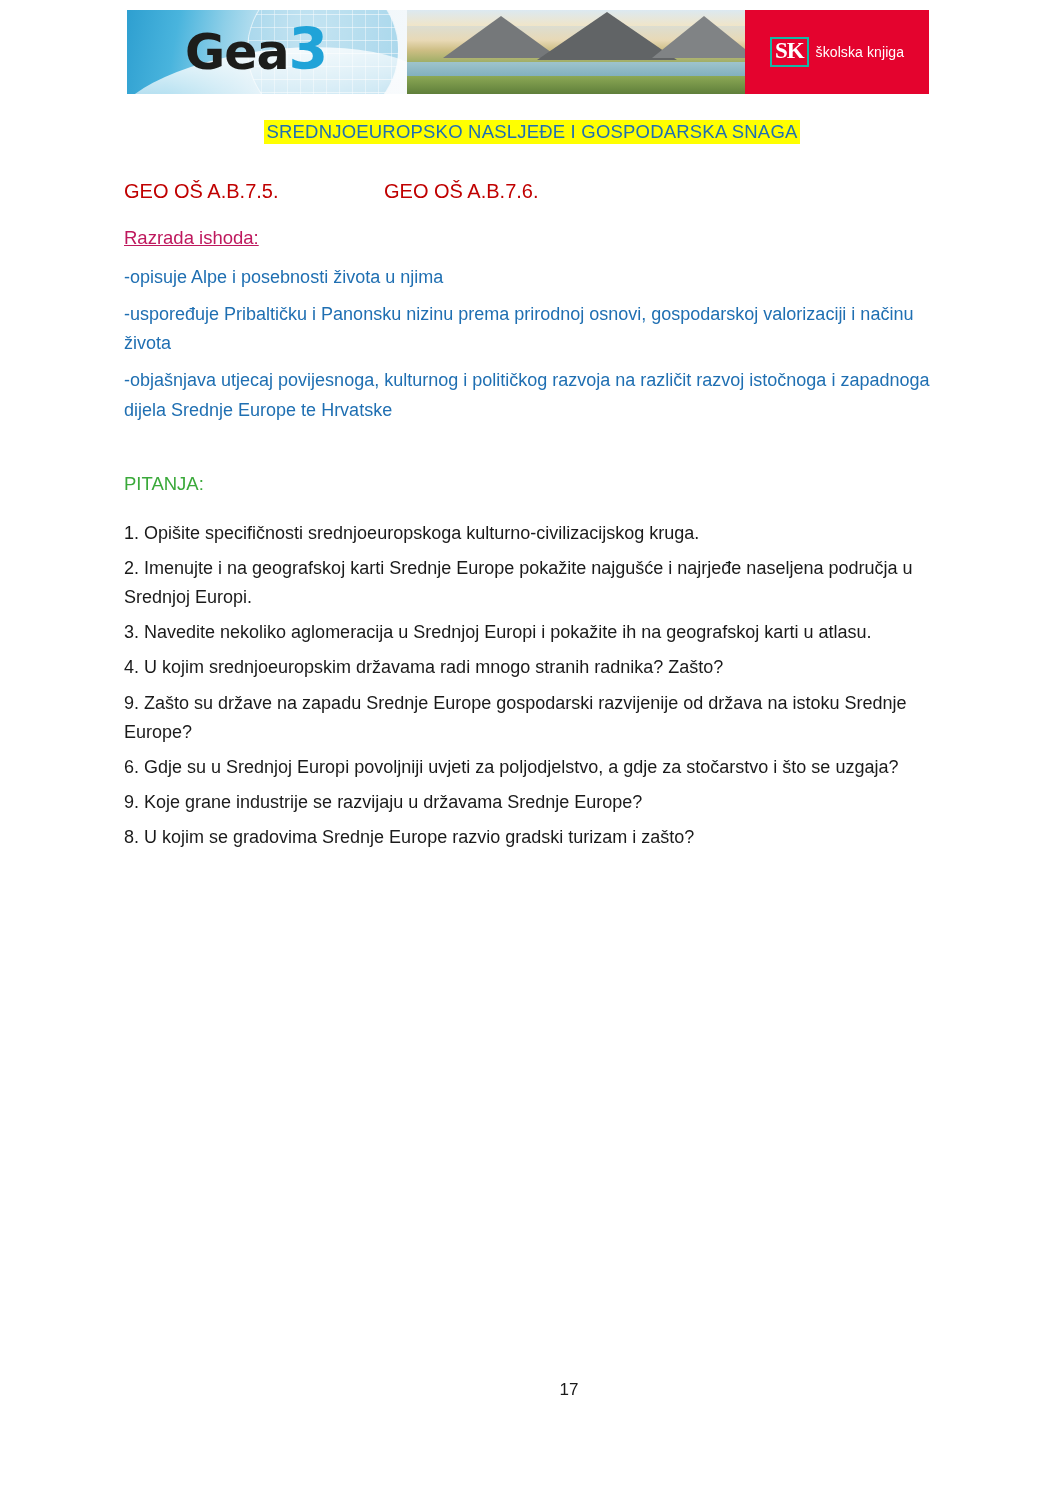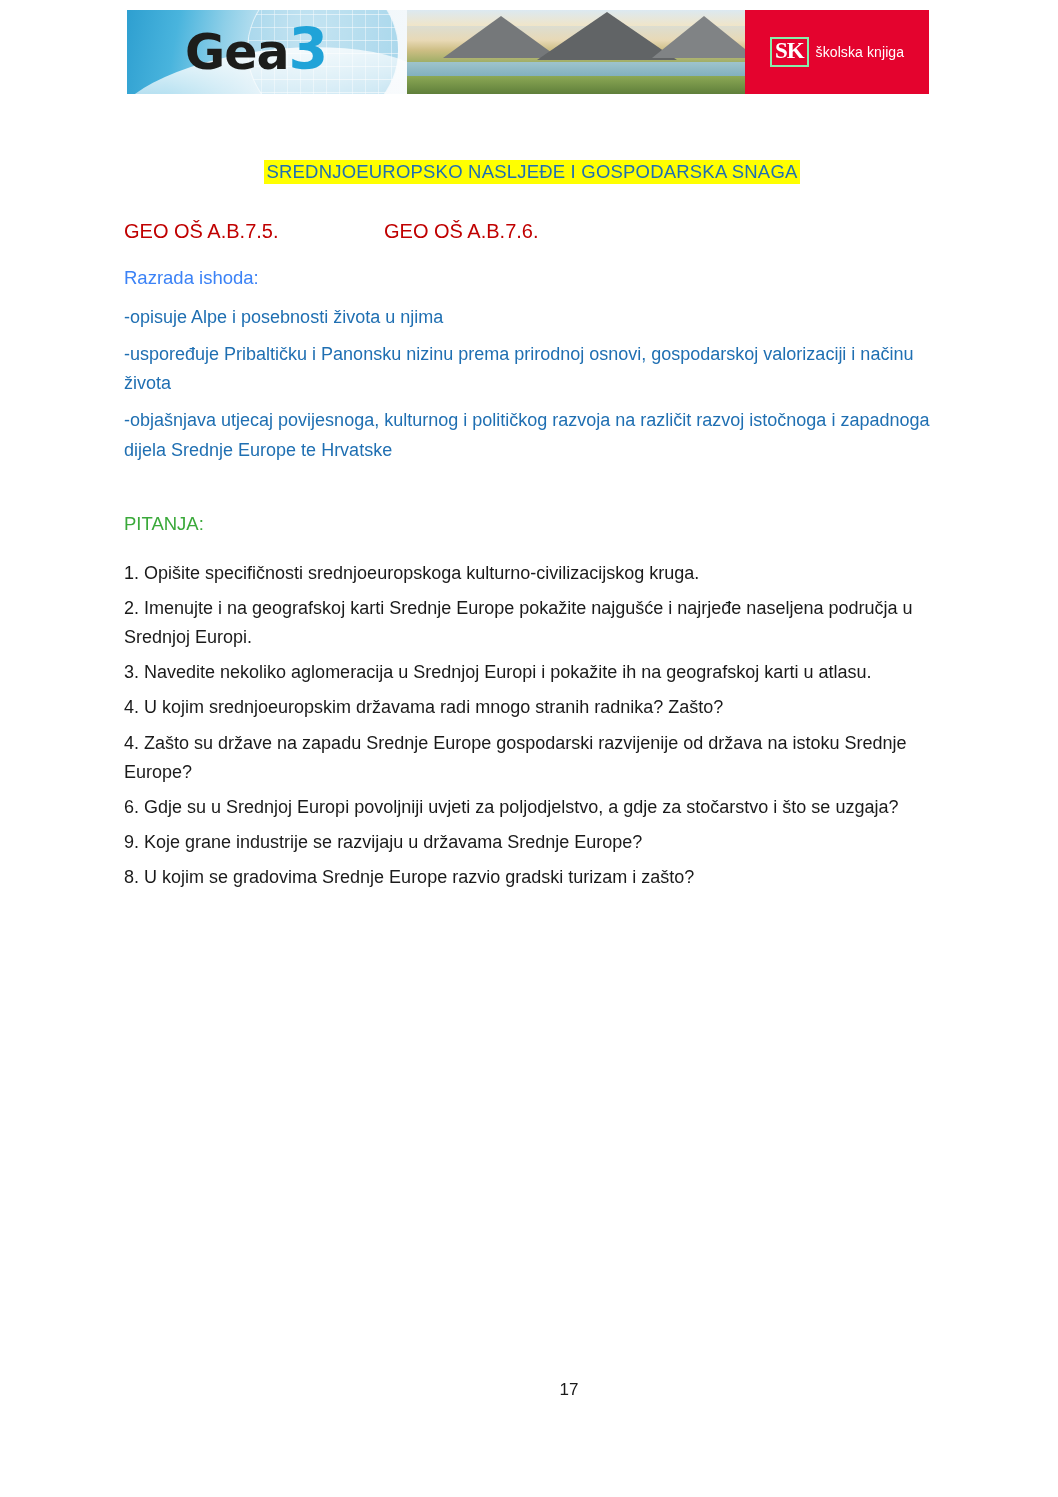--- a/index.html
+++ b/index.html
@@ -125,21 +125,21 @@
     flex: 0 0 auto;
     display: flex;
     align-items: center;
     justify-content: center;
   }
   .banner-right .sk-mark {
     font-family: "Liberation Serif", serif;
     font-weight: bold;
     font-size: 23px;
     color: #ffffff;
-    border: 2px solid #86efac;
+    border: 2px solid #14b8a6;
     padding: 0 3px 1px 3px;
     line-height: 1.05;
     margin-right: 7px;
     letter-spacing: -1px;
   }
   .banner-right .sk-text {
     font-family: Liberation Sans, sans-serif;
     font-size: 14px;
     color: #ffffff;
     letter-spacing: .1px;
@@ -157,33 +157,33 @@
     font-size: 18.5px;
     color: #1f6fb2;
     background: #ffff00;
     display: inline-block;
     padding: 1px 2px;
     letter-spacing: .2px;
   }
   .title-wrap {
     text-align: center;
     margin-bottom: 36px;
-    margin-top: 40px;
   }
   .codes {
     font-size: 20px;
     color: #c00000;
     margin-bottom: 24px;
     display: flex;
   }
   .codes .c1 { width: 260px; }
   .razrada-head {
     font-size: 18.5px;
-    color: #3b82f6;
+    color: #be185d;
     margin-bottom: 14px;
+    text-decoration: underline;
   }
   .razrada-item {
     font-size: 18px;
     color: #1f6fb2;
     line-height: 1.62;
     margin-bottom: 8px;
   }
   .pitanja-head {
     font-size: 18.5px;
     color: #3aa93a;
@@ -246,21 +246,21 @@
     <div class="razrada-head">Razrada ishoda:</div>
     <div class="razrada-item">-opisuje Alpe i posebnosti života u njima</div>
     <div class="razrada-item">-uspoređuje Pribaltičku i Panonsku nizinu prema prirodnoj osnovi, gospodarskoj valorizaciji i načinu života</div>
     <div class="razrada-item">-objašnjava utjecaj povijesnoga, kulturnog i političkog razvoja na različit razvoj istočnoga i zapadnoga dijela Srednje Europe te Hrvatske</div>
 
     <div class="pitanja-head">PITANJA:</div>
     <div class="q-item">1. Opišite specifičnosti srednjoeuropskoga kulturno-civilizacijskog kruga.</div>
     <div class="q-item">2. Imenujte i na geografskoj karti Srednje Europe pokažite najgušće i najrjeđe naseljena područja u Srednjoj Europi.</div>
     <div class="q-item">3. Navedite nekoliko aglomeracija u Srednjoj Europi i pokažite ih na geografskoj karti u atlasu.</div>
     <div class="q-item">4. U kojim srednjoeuropskim državama radi mnogo stranih radnika? Zašto?</div>
-    <div class="q-item">4. Zašto su države na zapadu Srednje Europe gospodarski razvijenije od država na istoku Srednje Europe?</div>
+    <div class="q-item">9. Zašto su države na zapadu Srednje Europe gospodarski razvijenije od država na istoku Srednje Europe?</div>
     <div class="q-item">6. Gdje su u Srednjoj Europi povoljniji uvjeti za poljodjelstvo, a gdje za stočarstvo i što se uzgaja?</div>
     <div class="q-item">9. Koje grane industrije se razvijaju u državama Srednje Europe?</div>
     <div class="q-item">8. U kojim se gradovima Srednje Europe razvio gradski turizam i zašto?</div>
 
   </div>
 
   <div class="page-num">17</div>
 
 </div>
 

